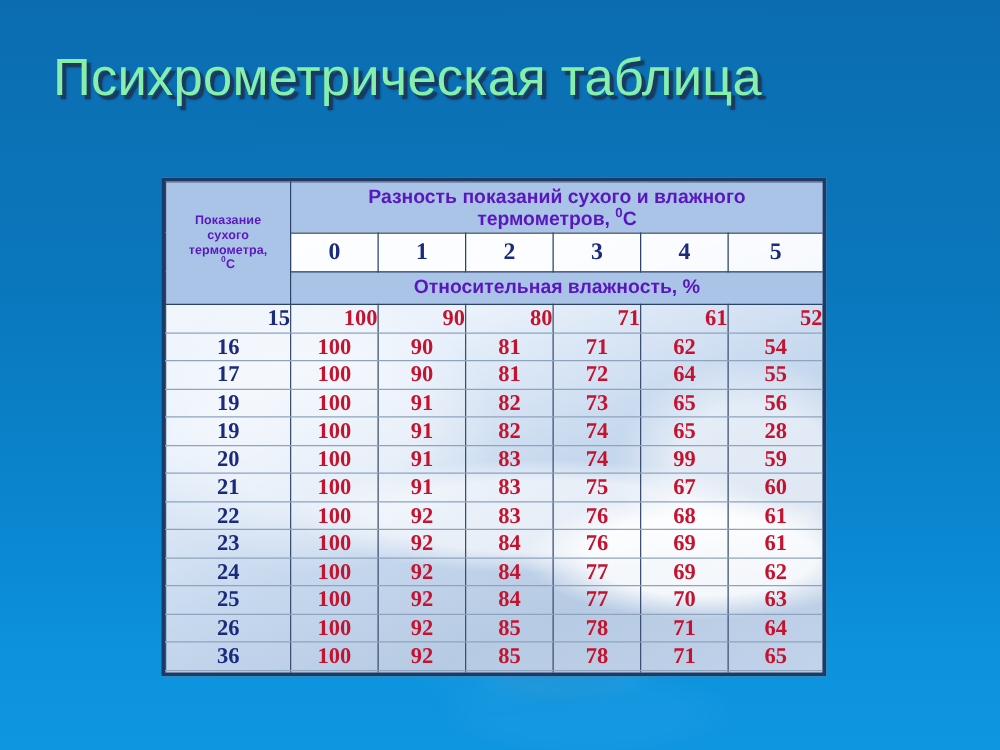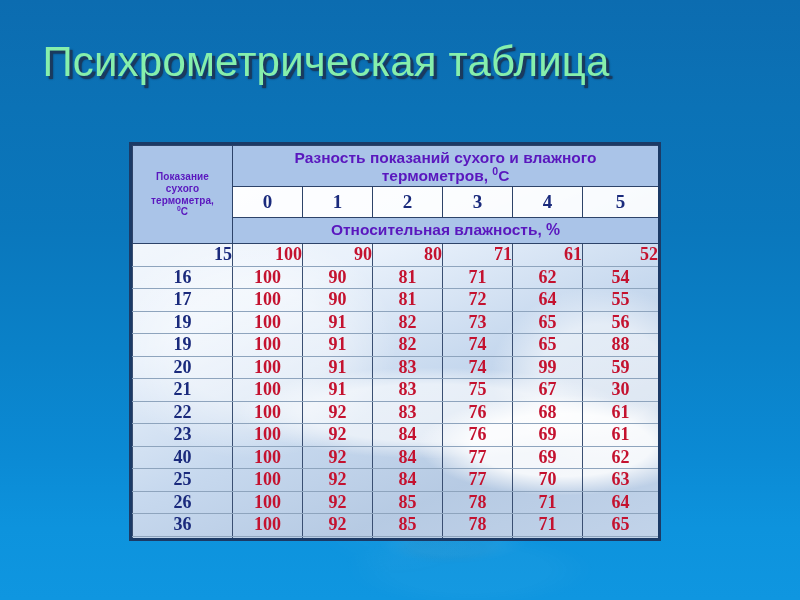--- a/index.html
+++ b/index.html
@@ -247,60 +247,60 @@
           <td class="c-val">65</td>
           <td class="c-val">56</td>
         </tr>
         <tr>
           <td class="c-temp">19</td>
           <td class="c-val">100</td>
           <td class="c-val">91</td>
           <td class="c-val">82</td>
           <td class="c-val">74</td>
           <td class="c-val">65</td>
-          <td class="c-val">88</td>
+          <td class="c-val">28</td>
         </tr>
         <tr>
           <td class="c-temp">20</td>
           <td class="c-val">100</td>
           <td class="c-val">91</td>
           <td class="c-val">83</td>
           <td class="c-val">74</td>
           <td class="c-val">99</td>
           <td class="c-val">59</td>
         </tr>
         <tr>
           <td class="c-temp">21</td>
           <td class="c-val">100</td>
           <td class="c-val">91</td>
           <td class="c-val">83</td>
           <td class="c-val">75</td>
           <td class="c-val">67</td>
-          <td class="c-val">30</td>
+          <td class="c-val">60</td>
         </tr>
         <tr>
           <td class="c-temp">22</td>
           <td class="c-val">100</td>
           <td class="c-val">92</td>
           <td class="c-val">83</td>
           <td class="c-val">76</td>
           <td class="c-val">68</td>
           <td class="c-val">61</td>
         </tr>
         <tr>
           <td class="c-temp">23</td>
           <td class="c-val">100</td>
           <td class="c-val">92</td>
           <td class="c-val">84</td>
           <td class="c-val">76</td>
           <td class="c-val">69</td>
           <td class="c-val">61</td>
         </tr>
         <tr>
-          <td class="c-temp">40</td>
+          <td class="c-temp">24</td>
           <td class="c-val">100</td>
           <td class="c-val">92</td>
           <td class="c-val">84</td>
           <td class="c-val">77</td>
           <td class="c-val">69</td>
           <td class="c-val">62</td>
         </tr>
         <tr>
           <td class="c-temp">25</td>
           <td class="c-val">100</td>

